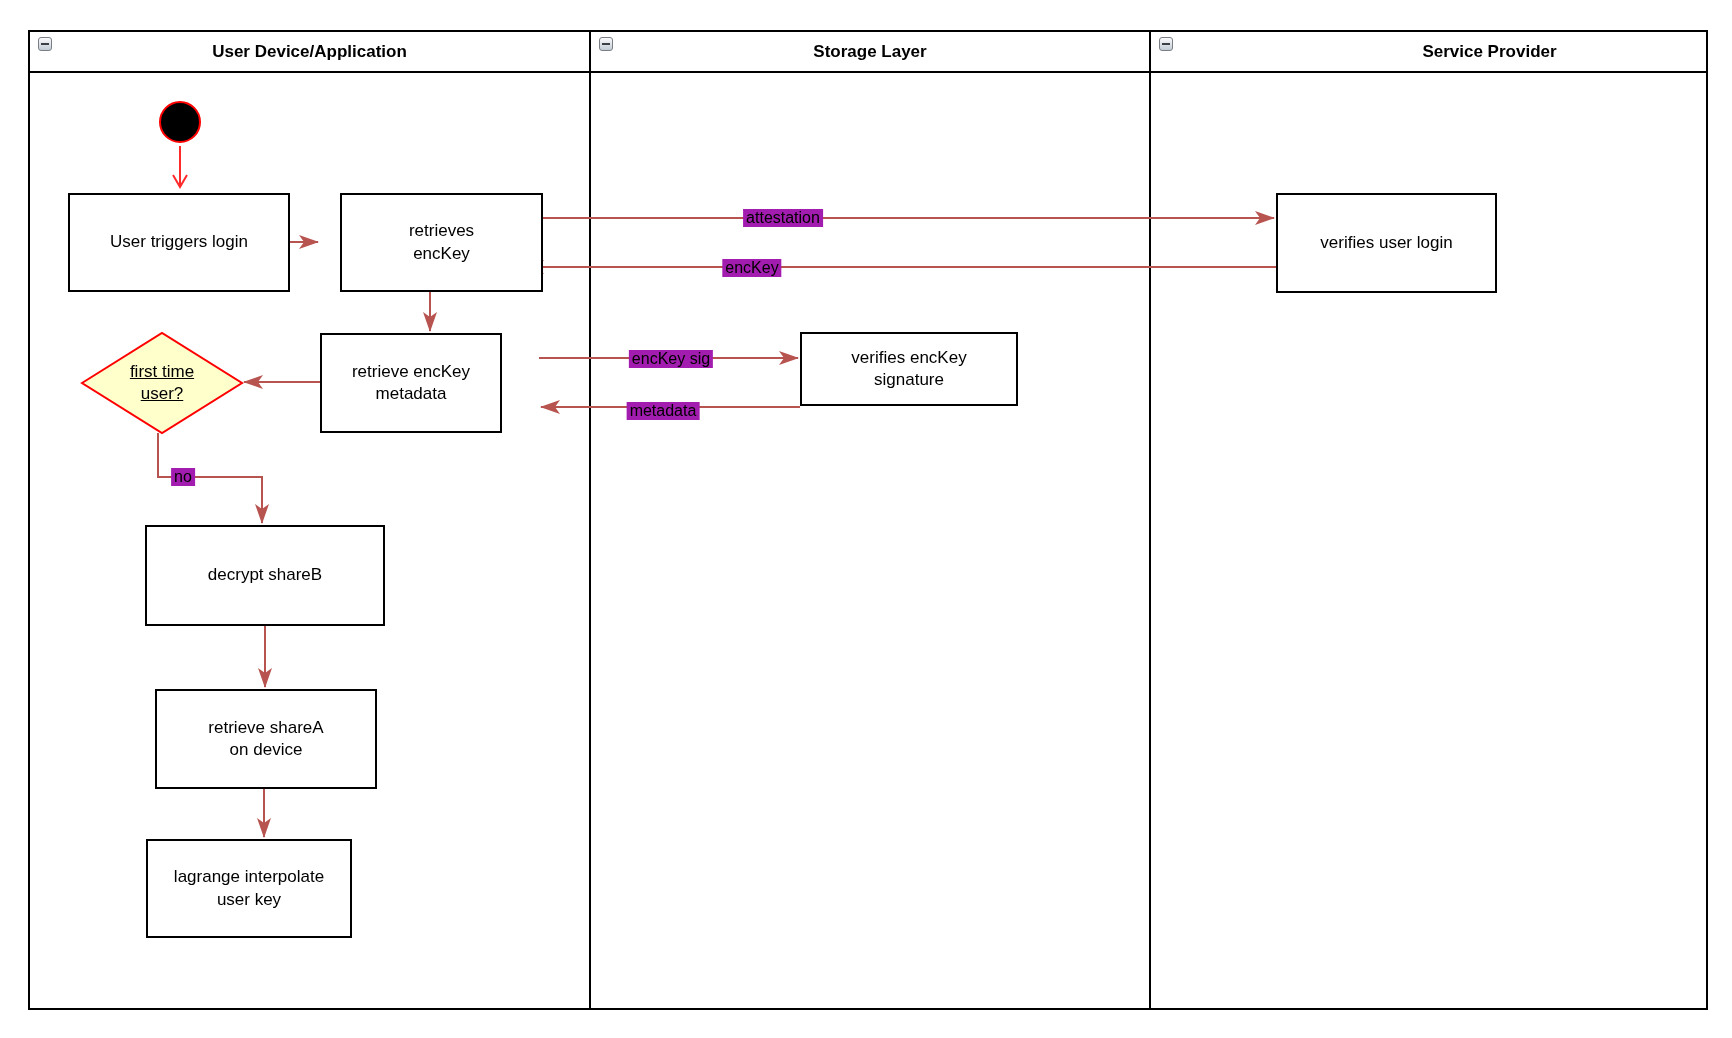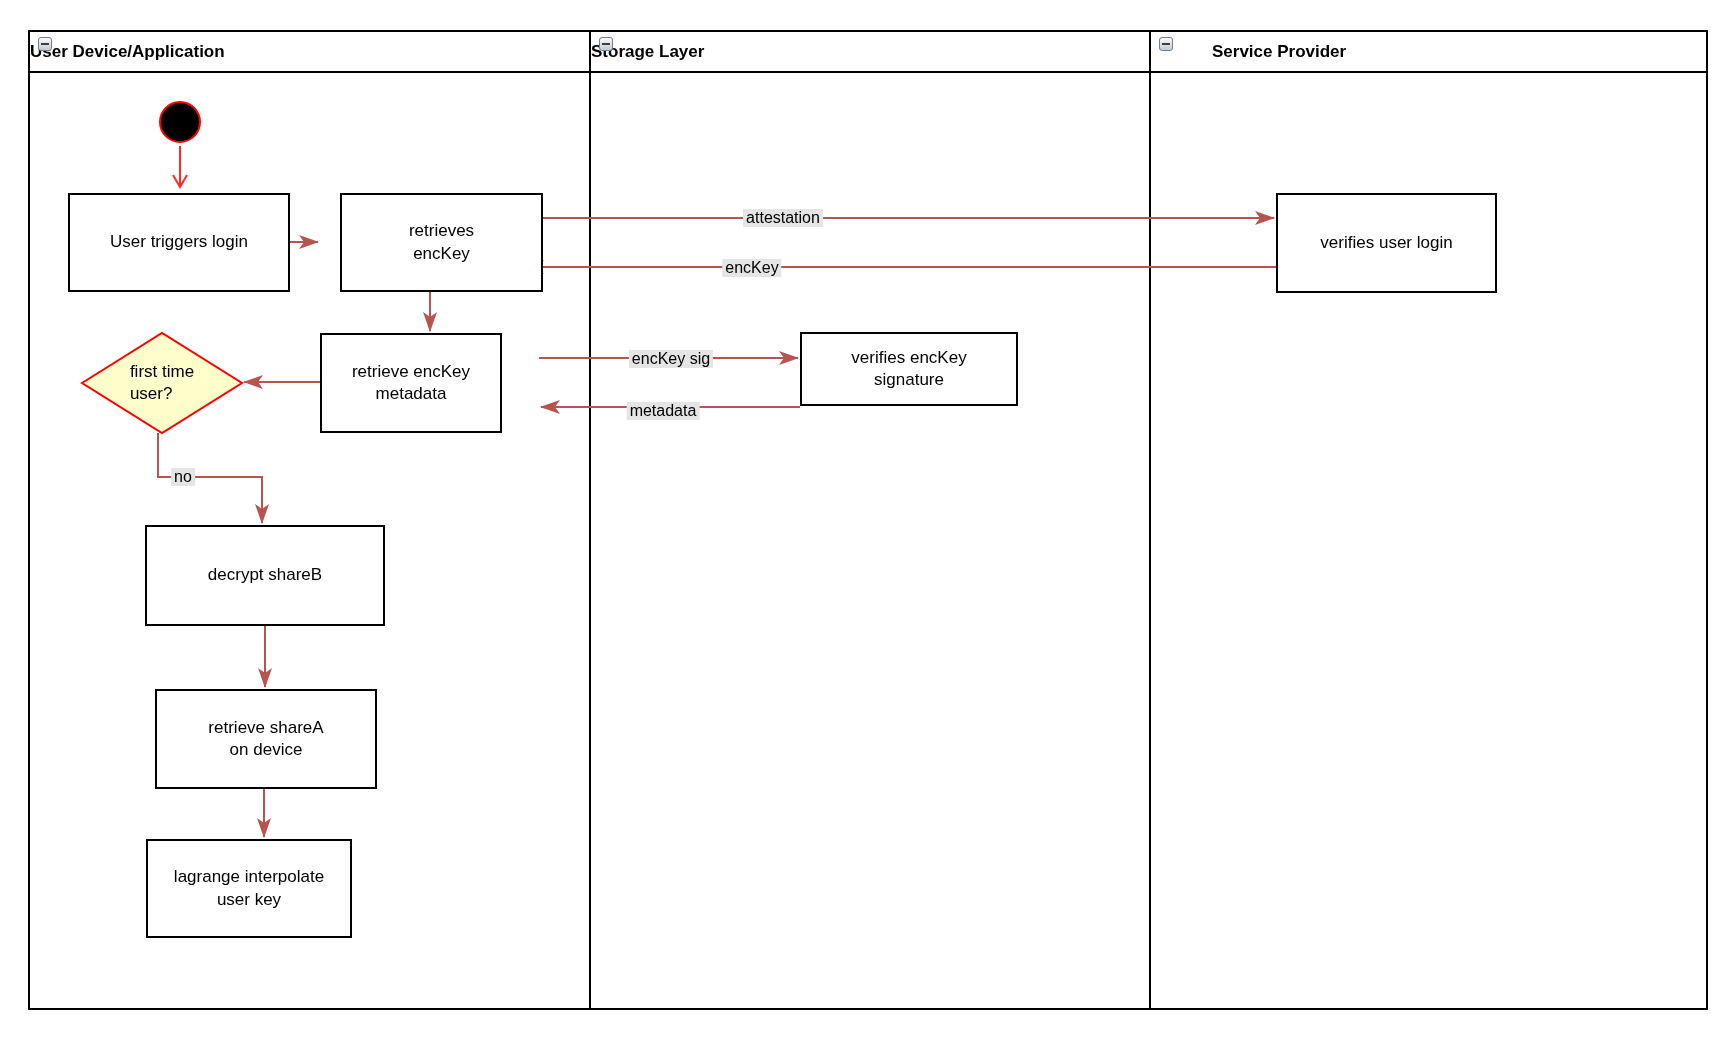--- a/index.html
+++ b/index.html
@@ -30,21 +30,21 @@
     position: absolute;
     top: 30px; height: 980px;
     width: 2px;
     background: var(--lane-border);
   }
   .lane-header {
     position: absolute;
     top: 32px; height: 39px;
     display: flex;
     align-items: center;
-    justify-content: flex-start;
+    justify-content: center;
     font-weight: bold;
     font-size: 17px;
   }
   .collapse-btn {
     position: absolute;
     top: 37px;
     width: 14px; height: 14px;
     box-sizing: border-box;
     border: 1px solid #7a7f85;
     border-radius: 3px;
@@ -81,41 +81,42 @@
     background: #000000;
     border: 2px solid var(--diamond-border);
   }
   .diamond-label {
     position: absolute;
     left: 82px; top: 333px;
     width: 160px; height: 100px;
     display: flex;
     align-items: center;
     justify-content: center;
-    text-align: left;
+    text-align: center;
     font-size: 17px;
     line-height: 1.3;
+    text-decoration: underline;
   }
   .diamond-label span { white-space: pre-line; }
   
   svg.edges {
     position: absolute;
     left: 0; top: 0;
     pointer-events: none;
   }
   .edge { stroke: var(--arrow); stroke-width: 2; fill: none; }
   .edge-start { stroke: var(--start-arrow); stroke-width: 2; fill: none; }
   .mk-classic { fill: var(--arrow); stroke: none; }
   .mk-open { stroke: var(--start-arrow); stroke-width: 2; fill: none; }
   .diamond-shape { fill: var(--diamond-fill); stroke: var(--diamond-border); stroke-width: 2; }
   
   .edge-label {
     position: absolute;
     transform: translate(-50%, -50%);
-    background: #e5e5e5;
+    background: #a21caf;
     padding: 0 3px;
     font-size: 16px;
     white-space: nowrap;
   }
 </style>
 </head>
 <body>
 
 <div class="canvas">
 

